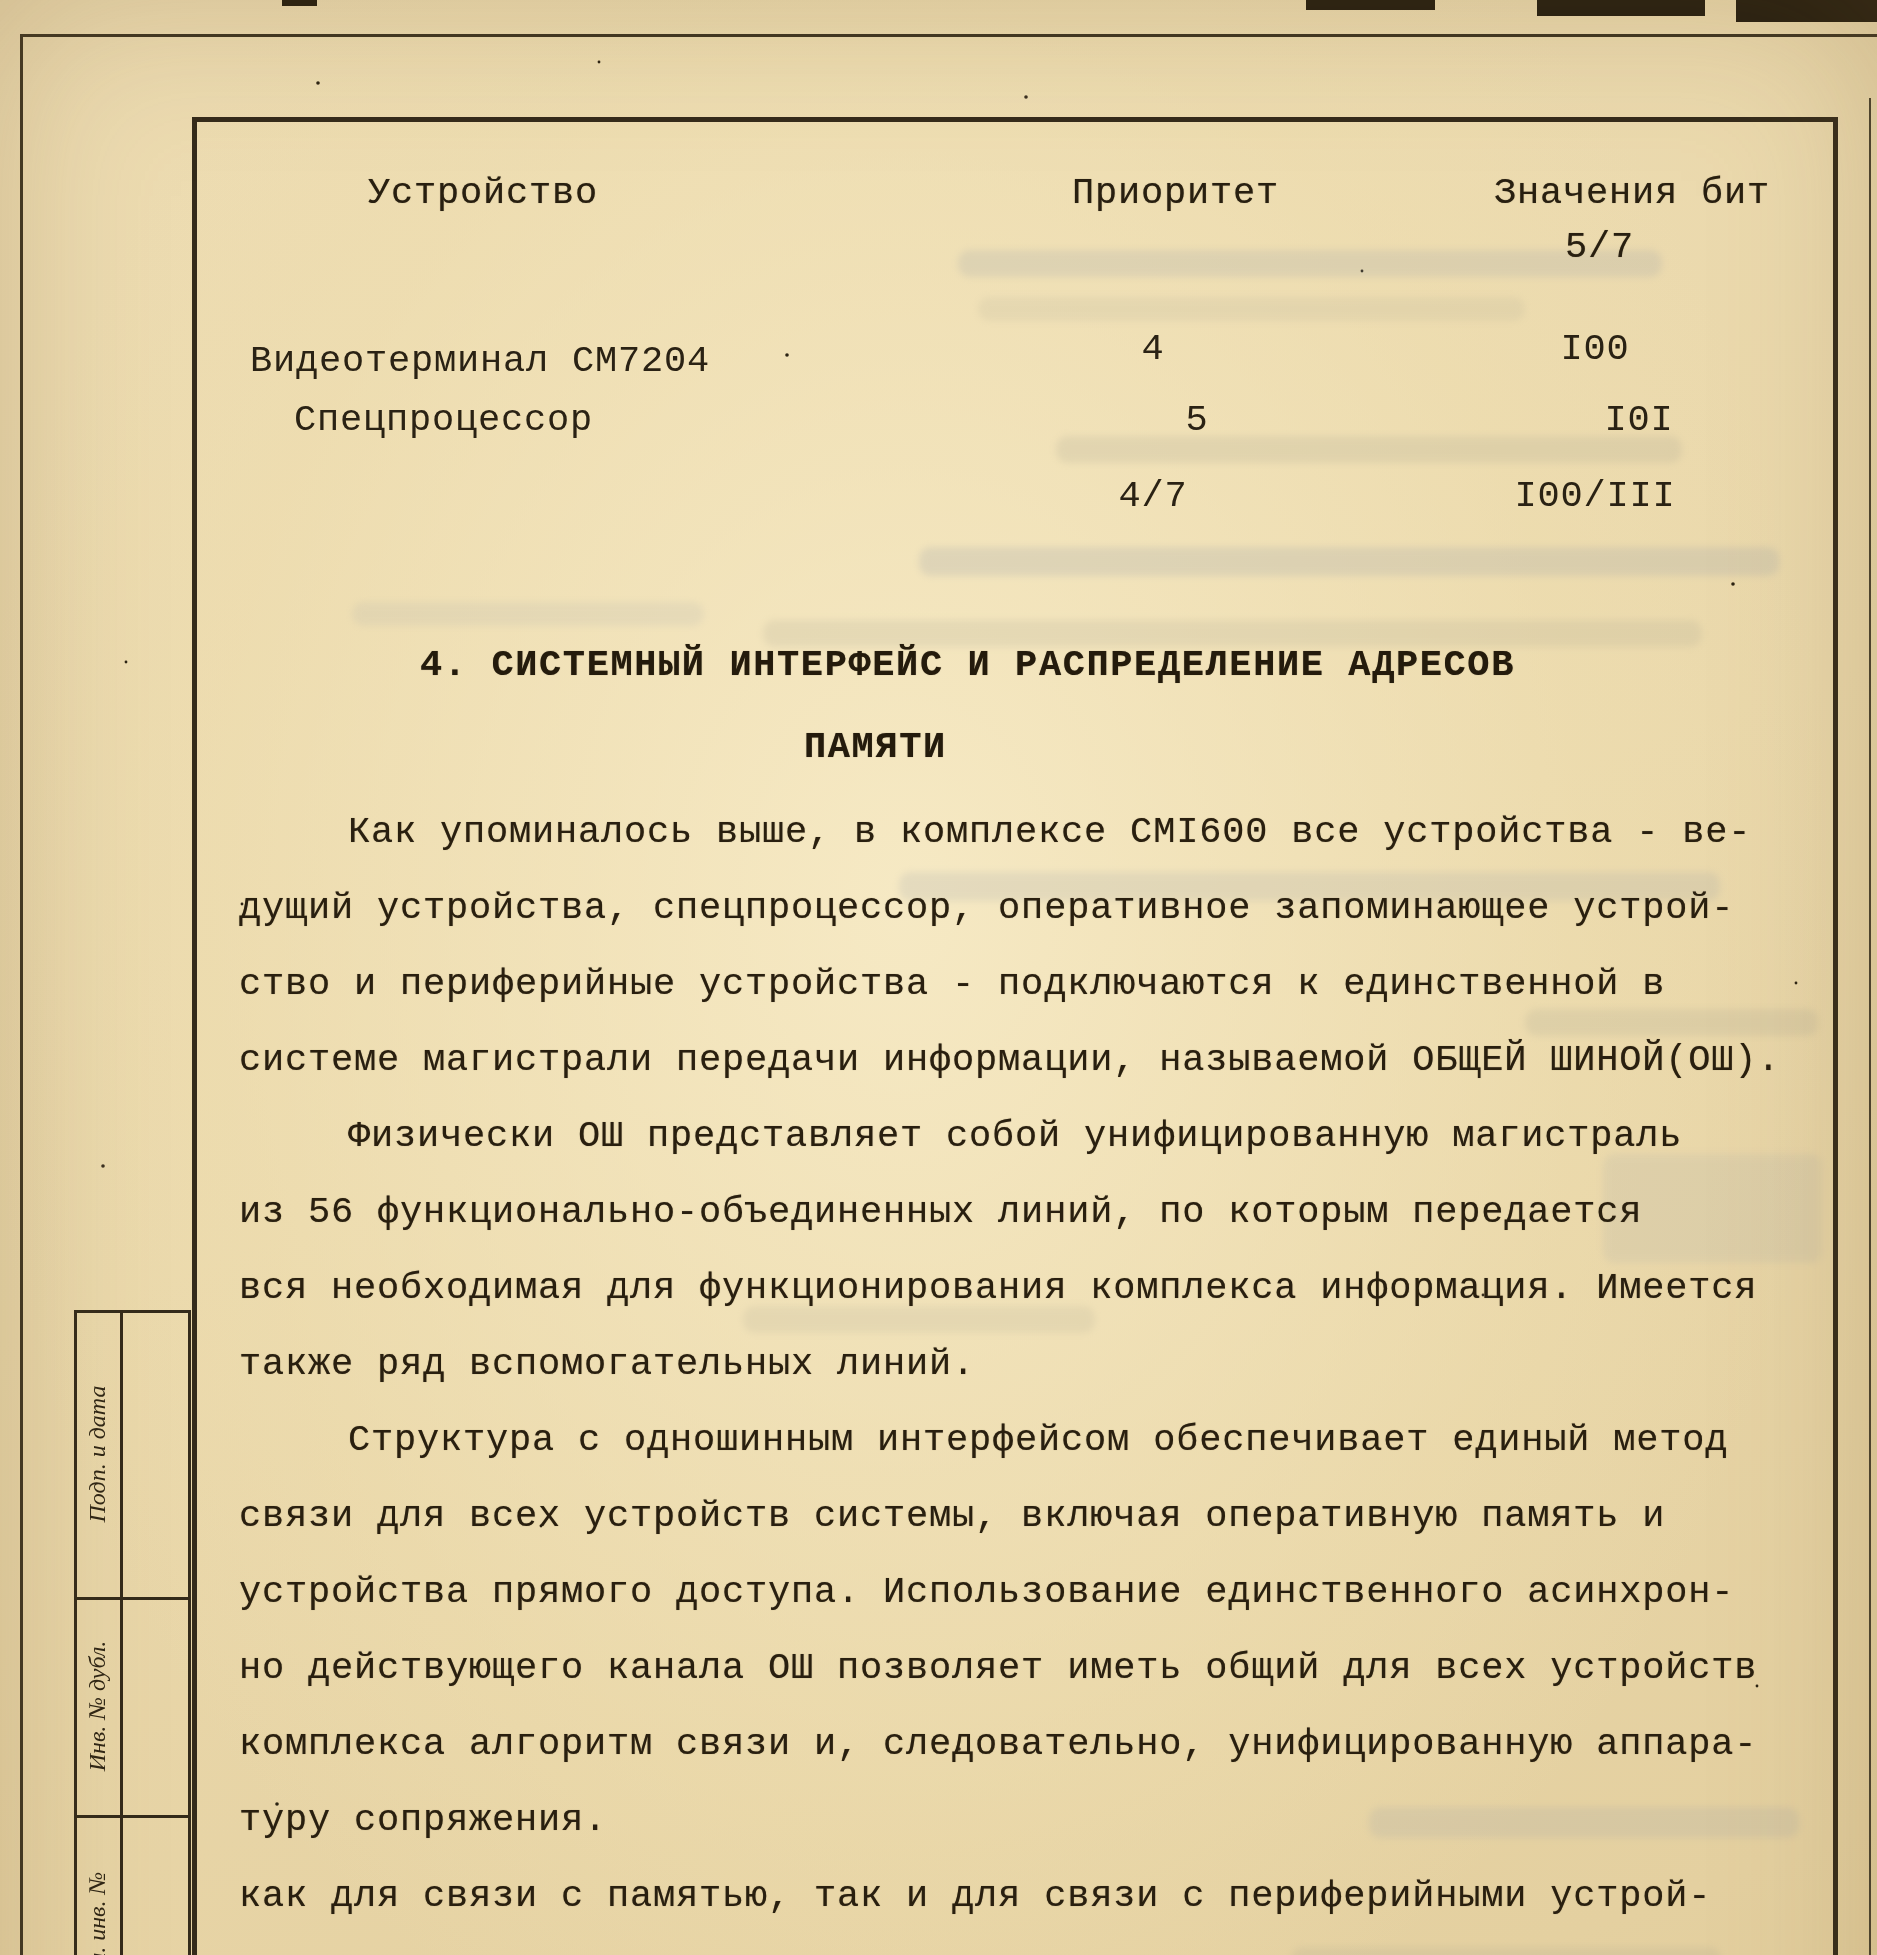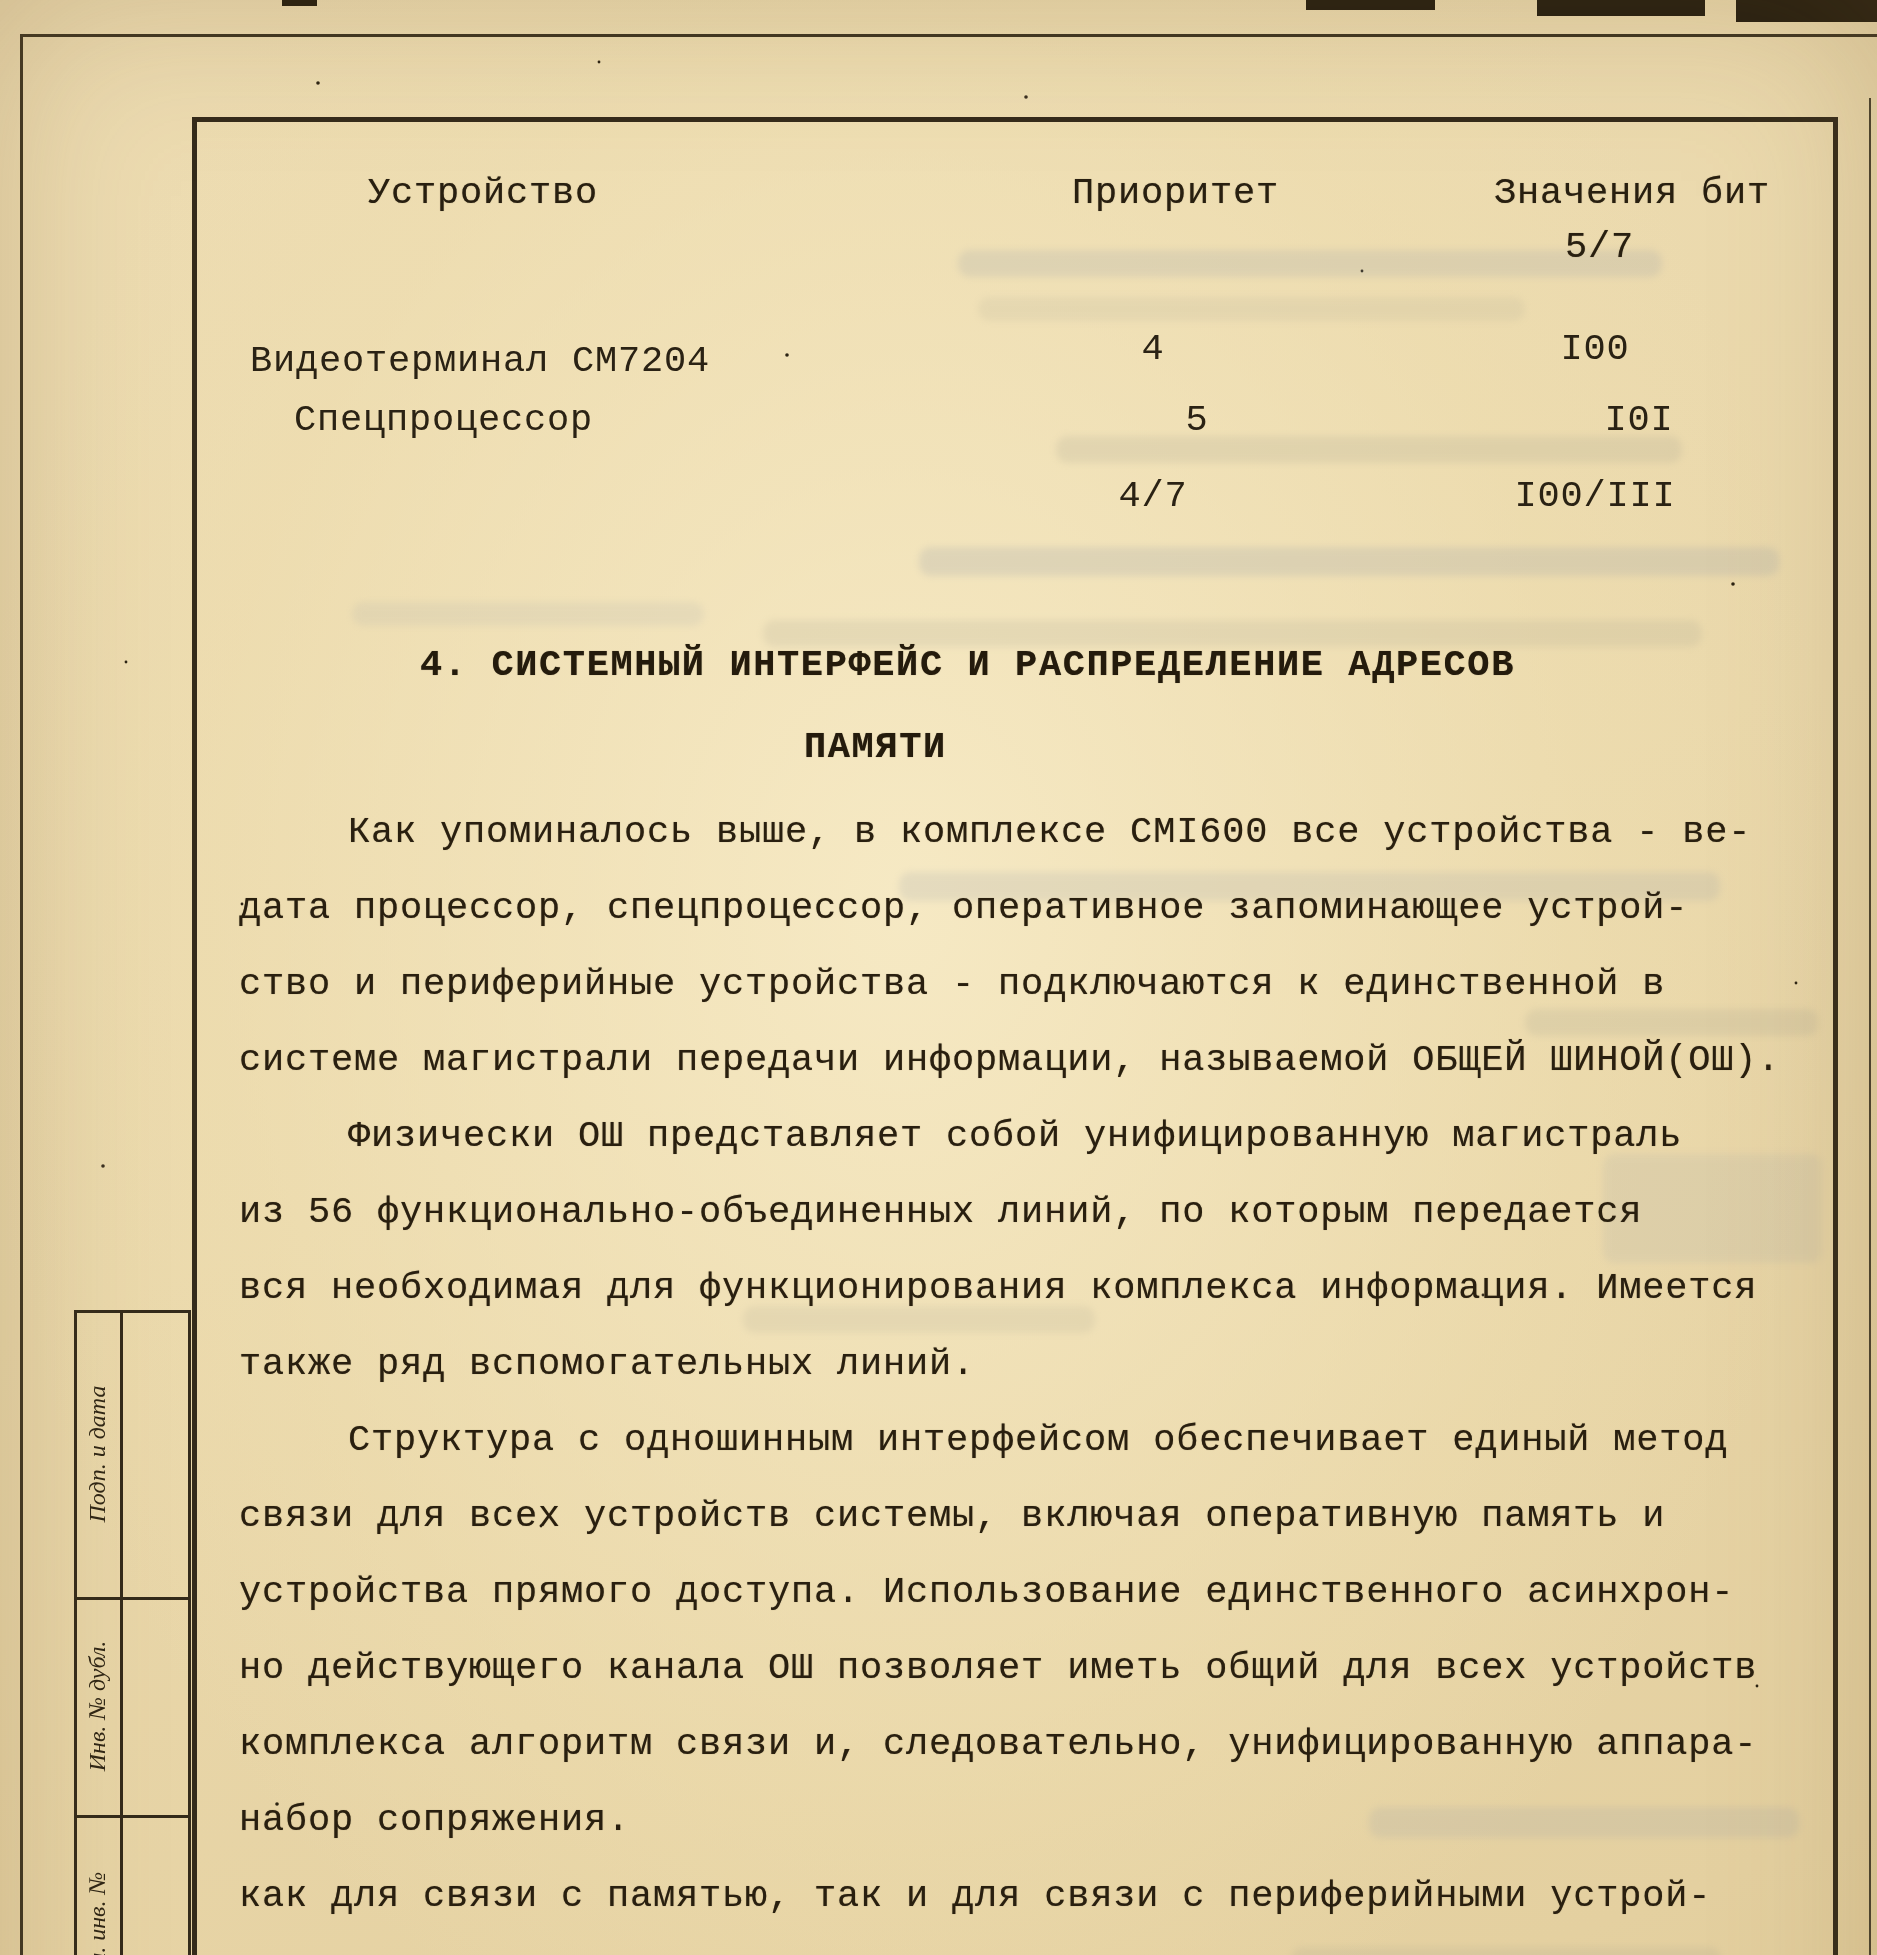--- a/index.html
+++ b/index.html
@@ -114,33 +114,33 @@
         <div class="trow-cell" style="left: 1075px; width: 156px; text-align: center;">4/7</div>
         <div class="trow-cell" style="left: 1468px; width: 254px; text-align: center;">I00/III</div>
       </div>
     </div>
 
   <div class="tw heading" style="left:420px; top:644px;">4. СИСТЕМНЫЙ ИНТЕРФЕЙС И РАСПРЕДЕЛЕНИЕ АДРЕСОВ</div>
   <div class="tw heading" style="left:804px; top:726px;">ПАМЯТИ</div>
 
   <div id="body-lines">
       <div class="bline ind">Как упоминалось выше, в комплексе СМI600 все устройства - ве-</div>
-      <div class="bline">дата процессор, спецпроцессор, оперативное запоминающее устрой-</div>
+      <div class="bline">дущий устройства, спецпроцессор, оперативное запоминающее устрой-</div>
       <div class="bline">ство и периферийные устройства - подключаются к единственной в</div>
       <div class="bline">системе магистрали передачи информации, называемой ОБЩЕЙ ШИНОЙ(ОШ).</div>
       <div class="bline ind">Физически ОШ представляет собой унифицированную магистраль</div>
       <div class="bline">из 56 функционально-объединенных линий, по которым передается</div>
       <div class="bline">вся необходимая для функционирования комплекса информация. Имеется</div>
       <div class="bline">также ряд вспомогательных линий.</div>
       <div class="bline ind">Структура с одношинным интерфейсом обеспечивает единый метод</div>
       <div class="bline">связи для всех устройств системы, включая оперативную память и</div>
       <div class="bline">устройства прямого доступа. Использование единственного асинхрон-</div>
       <div class="bline">но действующего канала ОШ позволяет иметь общий для всех устройств</div>
       <div class="bline">комплекса алгоритм связи и, следовательно, унифицированную аппара-</div>
-      <div class="bline">набор сопряжения.</div>
+      <div class="bline">туру сопряжения.</div>
       <div class="bline">как для связи с памятью, так и для связи с периферийными устрой-</div>
     </div>
 
   <div class="abs" style="left:74px; top:1310px; width:117px; height:1287px; border:3.5px solid #342b1b; box-sizing:border-box;"></div>
   <div class="line" style="left:120px; top:1310px; width:3.1px; height:1287px;"></div>
   <div id="sidebar-cells">
       <div class="form-label rot rot-label" style="left: 97px; top: 1454px;">Подп. и дата</div>
       <div class="line" style="left: 74px; top: 1597px; width: 117px; height: 3.1px;"></div>
       <div class="form-label rot rot-label" style="left: 97px; top: 1706px;">Инв. № дубл.</div>
       <div class="line" style="left: 74px; top: 1815px; width: 117px; height: 3.1px;"></div>

